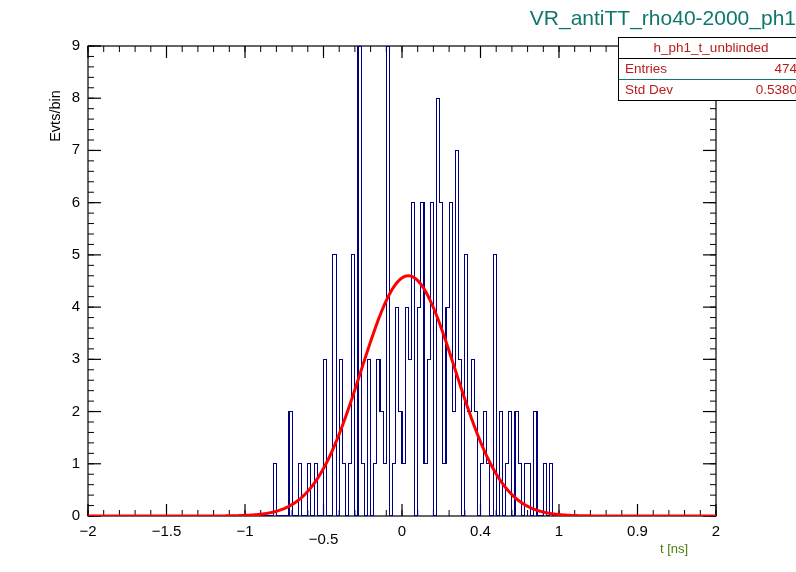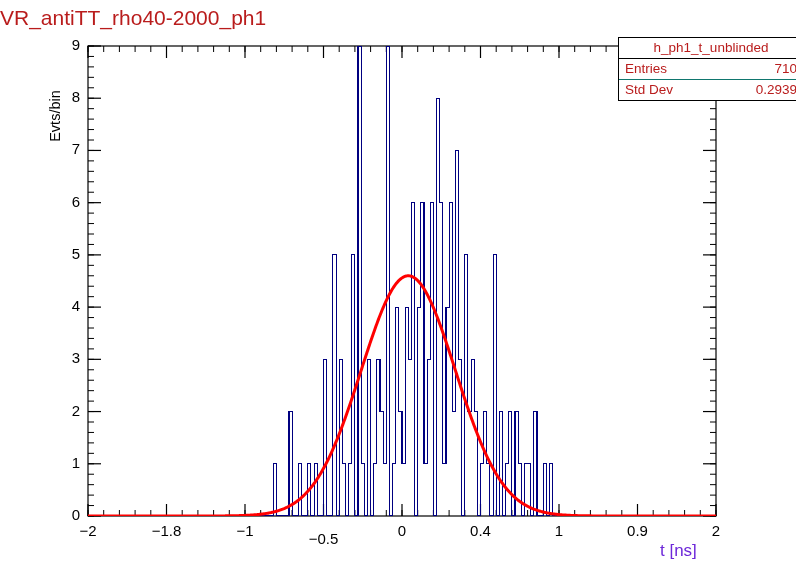--- a/index.html
+++ b/index.html
@@ -13,23 +13,23 @@
     height: 572px;
     background: #ffffff;
     font-family: "Liberation Sans", sans-serif;
     overflow: hidden;
   }
   #plot-title {
     position: absolute;
     left: 0;
     top: 6px;
     width: 796px;
-    text-align: left;
+    text-align: right;
     font-size: 21px;
-    color: #b91c1c;
+    color: #0f766e;
     letter-spacing: 0px;
   }
   #canvas-svg {
     position: absolute;
     left: 0;
     top: 0;
   }
   
   #stats-box {
     position: absolute;
@@ -67,22 +67,22 @@
     text-align: center;
     font-size: 14.5px;
     color: #000000;
     transform: rotate(-90deg);
     transform-origin: center center;
   }
   #x-axis-title {
     position: absolute;
     left: 660px;
     top: 541px;
-    font-size: 17px;
-    color: #6d28d9;
+    font-size: 13px;
+    color: #4d7c0f;
   }
   .tick-label {
     position: absolute;
     font-size: 15px;
     color: #000000;
     white-space: nowrap;
   }
   .ylab { text-align: right; }
   .xlab { text-align: center; }
 </style>
@@ -318,41 +318,41 @@
       <path d="M88.00,516.00 L88.70,516.00 L89.40,516.00 L90.09,516.00 L90.79,516.00 L91.49,516.00 L92.19,516.00 L92.88,516.00 L93.58,516.00 L94.28,516.00 L94.98,516.00 L95.68,516.00 L96.37,516.00 L97.07,516.00 L97.77,516.00 L98.47,516.00 L99.16,516.00 L99.86,516.00 L100.56,516.00 L101.26,516.00 L101.96,516.00 L102.65,516.00 L103.35,516.00 L104.05,516.00 L104.75,516.00 L105.44,516.00 L106.14,516.00 L106.84,516.00 L107.54,516.00 L108.24,516.00 L108.93,516.00 L109.63,516.00 L110.33,516.00 L111.03,516.00 L111.72,516.00 L112.42,516.00 L113.12,516.00 L113.82,516.00 L114.52,516.00 L115.21,516.00 L115.91,516.00 L116.61,516.00 L117.31,516.00 L118.00,516.00 L118.70,516.00 L119.40,516.00 L120.10,516.00 L120.80,516.00 L121.49,516.00 L122.19,516.00 L122.89,516.00 L123.59,516.00 L124.28,516.00 L124.98,516.00 L125.68,516.00 L126.38,516.00 L127.08,516.00 L127.77,516.00 L128.47,516.00 L129.17,516.00 L129.87,516.00 L130.56,516.00 L131.26,516.00 L131.96,516.00 L132.66,516.00 L133.36,516.00 L134.05,516.00 L134.75,516.00 L135.45,516.00 L136.15,516.00 L136.84,516.00 L137.54,516.00 L138.24,516.00 L138.94,516.00 L139.64,516.00 L140.33,516.00 L141.03,516.00 L141.73,516.00 L142.43,516.00 L143.12,516.00 L143.82,516.00 L144.52,516.00 L145.22,516.00 L145.92,516.00 L146.61,516.00 L147.31,516.00 L148.01,516.00 L148.71,516.00 L149.40,516.00 L150.10,516.00 L150.80,516.00 L151.50,516.00 L152.20,516.00 L152.89,516.00 L153.59,516.00 L154.29,516.00 L154.99,516.00 L155.68,516.00 L156.38,516.00 L157.08,516.00 L157.78,516.00 L158.48,516.00 L159.17,516.00 L159.87,516.00 L160.57,516.00 L161.27,516.00 L161.96,516.00 L162.66,516.00 L163.36,516.00 L164.06,516.00 L164.76,516.00 L165.45,516.00 L166.15,516.00 L166.85,516.00 L167.55,516.00 L168.24,516.00 L168.94,516.00 L169.64,516.00 L170.34,516.00 L171.04,516.00 L171.73,516.00 L172.43,516.00 L173.13,516.00 L173.83,516.00 L174.52,516.00 L175.22,516.00 L175.92,516.00 L176.62,516.00 L177.32,516.00 L178.01,516.00 L178.71,516.00 L179.41,516.00 L180.11,516.00 L180.80,516.00 L181.50,516.00 L182.20,516.00 L182.90,516.00 L183.60,516.00 L184.29,516.00 L184.99,516.00 L185.69,516.00 L186.39,516.00 L187.08,516.00 L187.78,516.00 L188.48,516.00 L189.18,516.00 L189.88,515.99 L190.57,515.99 L191.27,515.99 L191.97,515.99 L192.67,515.99 L193.36,515.99 L194.06,515.99 L194.76,515.99 L195.46,515.99 L196.16,515.99 L196.85,515.99 L197.55,515.99 L198.25,515.99 L198.95,515.99 L199.64,515.99 L200.34,515.99 L201.04,515.98 L201.74,515.98 L202.44,515.98 L203.13,515.98 L203.83,515.98 L204.53,515.98 L205.23,515.98 L205.92,515.98 L206.62,515.97 L207.32,515.97 L208.02,515.97 L208.72,515.97 L209.41,515.97 L210.11,515.97 L210.81,515.96 L211.51,515.96 L212.20,515.96 L212.90,515.96 L213.60,515.95 L214.30,515.95 L215.00,515.95 L215.69,515.94 L216.39,515.94 L217.09,515.94 L217.79,515.93 L218.48,515.93 L219.18,515.92 L219.88,515.92 L220.58,515.91 L221.28,515.91 L221.97,515.90 L222.67,515.90 L223.37,515.89 L224.07,515.89 L224.76,515.88 L225.46,515.87 L226.16,515.86 L226.86,515.86 L227.56,515.85 L228.25,515.84 L228.95,515.83 L229.65,515.82 L230.35,515.81 L231.04,515.80 L231.74,515.79 L232.44,515.77 L233.14,515.76 L233.84,515.75 L234.53,515.73 L235.23,515.72 L235.93,515.70 L236.63,515.69 L237.32,515.67 L238.02,515.65 L238.72,515.63 L239.42,515.61 L240.12,515.59 L240.81,515.57 L241.51,515.54 L242.21,515.52 L242.91,515.49 L243.60,515.47 L244.30,515.44 L245.00,515.41 L245.70,515.38 L246.40,515.35 L247.09,515.31 L247.79,515.28 L248.49,515.24 L249.19,515.20 L249.88,515.16 L250.58,515.12 L251.28,515.07 L251.98,515.02 L252.68,514.98 L253.37,514.92 L254.07,514.87 L254.77,514.81 L255.47,514.76 L256.16,514.69 L256.86,514.63 L257.56,514.56 L258.26,514.49 L258.96,514.42 L259.65,514.35 L260.35,514.27 L261.05,514.19 L261.75,514.10 L262.44,514.01 L263.14,513.92 L263.84,513.82 L264.54,513.72 L265.24,513.61 L265.93,513.50 L266.63,513.39 L267.33,513.27 L268.03,513.15 L268.72,513.02 L269.42,512.89 L270.12,512.75 L270.82,512.60 L271.52,512.45 L272.21,512.30 L272.91,512.14 L273.61,511.97 L274.31,511.80 L275.00,511.62 L275.70,511.43 L276.40,511.23 L277.10,511.03 L277.80,510.82 L278.49,510.61 L279.19,510.38 L279.89,510.15 L280.59,509.91 L281.28,509.66 L281.98,509.40 L282.68,509.14 L283.38,508.86 L284.08,508.58 L284.77,508.28 L285.47,507.98 L286.17,507.66 L286.87,507.34 L287.56,507.00 L288.26,506.65 L288.96,506.29 L289.66,505.92 L290.36,505.54 L291.05,505.15 L291.75,504.74 L292.45,504.32 L293.15,503.89 L293.84,503.45 L294.54,502.99 L295.24,502.52 L295.94,502.03 L296.64,501.53 L297.33,501.01 L298.03,500.48 L298.73,499.94 L299.43,499.37 L300.12,498.80 L300.82,498.20 L301.52,497.59 L302.22,496.97 L302.92,496.32 L303.61,495.66 L304.31,494.98 L305.01,494.29 L305.71,493.57 L306.40,492.84 L307.10,492.09 L307.80,491.32 L308.50,490.53 L309.20,489.72 L309.89,488.89 L310.59,488.04 L311.29,487.17 L311.99,486.28 L312.68,485.37 L313.38,484.44 L314.08,483.49 L314.78,482.52 L315.48,481.52 L316.17,480.50 L316.87,479.46 L317.57,478.40 L318.27,477.32 L318.96,476.21 L319.66,475.08 L320.36,473.93 L321.06,472.75 L321.76,471.56 L322.45,470.34 L323.15,469.09 L323.85,467.82 L324.55,466.53 L325.24,465.22 L325.94,463.88 L326.64,462.52 L327.34,461.13 L328.04,459.72 L328.73,458.29 L329.43,456.84 L330.13,455.36 L330.83,453.86 L331.52,452.33 L332.22,450.78 L332.92,449.21 L333.62,447.61 L334.32,446.00 L335.01,444.36 L335.71,442.70 L336.41,441.01 L337.11,439.31 L337.80,437.58 L338.50,435.83 L339.20,434.06 L339.90,432.27 L340.60,430.46 L341.29,428.63 L341.99,426.77 L342.69,424.90 L343.39,423.02 L344.08,421.11 L344.78,419.18 L345.48,417.24 L346.18,415.28 L346.88,413.31 L347.57,411.32 L348.27,409.31 L348.97,407.29 L349.67,405.25 L350.36,403.21 L351.06,401.14 L351.76,399.07 L352.46,396.99 L353.16,394.89 L353.85,392.79 L354.55,390.67 L355.25,388.55 L355.95,386.42 L356.64,384.29 L357.34,382.14 L358.04,380.00 L358.74,377.85 L359.44,375.69 L360.13,373.54 L360.83,371.38 L361.53,369.22 L362.23,367.06 L362.92,364.90 L363.62,362.75 L364.32,360.60 L365.02,358.45 L365.72,356.31 L366.41,354.18 L367.11,352.05 L367.81,349.93 L368.51,347.82 L369.20,345.72 L369.90,343.64 L370.60,341.56 L371.30,339.50 L372.00,337.46 L372.69,335.43 L373.39,333.41 L374.09,331.42 L374.79,329.45 L375.48,327.49 L376.18,325.56 L376.88,323.65 L377.58,321.76 L378.28,319.89 L378.97,318.06 L379.67,316.24 L380.37,314.46 L381.07,312.71 L381.76,310.98 L382.46,309.29 L383.16,307.62 L383.86,305.99 L384.56,304.40 L385.25,302.84 L385.95,301.31 L386.65,299.82 L387.35,298.37 L388.04,296.96 L388.74,295.58 L389.44,294.25 L390.14,292.95 L390.84,291.70 L391.53,290.49 L392.23,289.33 L392.93,288.20 L393.63,287.13 L394.32,286.09 L395.02,285.11 L395.72,284.17 L396.42,283.28 L397.12,282.43 L397.81,281.64 L398.51,280.89 L399.21,280.19 L399.91,279.54 L400.60,278.95 L401.30,278.40 L402.00,277.90 L402.70,277.46 L403.40,277.07 L404.09,276.72 L404.79,276.44 L405.49,276.20 L406.19,276.01 L406.88,275.88 L407.58,275.80 L408.28,275.78 L408.98,275.80 L409.68,275.88 L410.37,276.01 L411.07,276.20 L411.77,276.44 L412.47,276.72 L413.16,277.07 L413.86,277.46 L414.56,277.90 L415.26,278.40 L415.96,278.95 L416.65,279.54 L417.35,280.19 L418.05,280.89 L418.75,281.64 L419.44,282.43 L420.14,283.28 L420.84,284.17 L421.54,285.11 L422.24,286.09 L422.93,287.13 L423.63,288.20 L424.33,289.33 L425.03,290.49 L425.72,291.70 L426.42,292.95 L427.12,294.25 L427.82,295.58 L428.52,296.96 L429.21,298.37 L429.91,299.82 L430.61,301.31 L431.31,302.84 L432.00,304.40 L432.70,305.99 L433.40,307.62 L434.10,309.29 L434.80,310.98 L435.49,312.71 L436.19,314.46 L436.89,316.24 L437.59,318.06 L438.28,319.89 L438.98,321.76 L439.68,323.65 L440.38,325.56 L441.08,327.49 L441.77,329.45 L442.47,331.42 L443.17,333.41 L443.87,335.43 L444.56,337.46 L445.26,339.50 L445.96,341.56 L446.66,343.64 L447.36,345.72 L448.05,347.82 L448.75,349.93 L449.45,352.05 L450.15,354.18 L450.84,356.31 L451.54,358.45 L452.24,360.60 L452.94,362.75 L453.64,364.90 L454.33,367.06 L455.03,369.22 L455.73,371.38 L456.43,373.54 L457.12,375.69 L457.82,377.85 L458.52,380.00 L459.22,382.14 L459.92,384.29 L460.61,386.42 L461.31,388.55 L462.01,390.67 L462.71,392.79 L463.40,394.89 L464.10,396.99 L464.80,399.07 L465.50,401.14 L466.20,403.21 L466.89,405.25 L467.59,407.29 L468.29,409.31 L468.99,411.32 L469.68,413.31 L470.38,415.28 L471.08,417.24 L471.78,419.18 L472.48,421.11 L473.17,423.02 L473.87,424.90 L474.57,426.77 L475.27,428.63 L475.96,430.46 L476.66,432.27 L477.36,434.06 L478.06,435.83 L478.76,437.58 L479.45,439.31 L480.15,441.01 L480.85,442.70 L481.55,444.36 L482.24,446.00 L482.94,447.61 L483.64,449.21 L484.34,450.78 L485.04,452.33 L485.73,453.86 L486.43,455.36 L487.13,456.84 L487.83,458.29 L488.52,459.72 L489.22,461.13 L489.92,462.52 L490.62,463.88 L491.32,465.22 L492.01,466.53 L492.71,467.82 L493.41,469.09 L494.11,470.34 L494.80,471.56 L495.50,472.75 L496.20,473.93 L496.90,475.08 L497.60,476.21 L498.29,477.32 L498.99,478.40 L499.69,479.46 L500.39,480.50 L501.08,481.52 L501.78,482.52 L502.48,483.49 L503.18,484.44 L503.88,485.37 L504.57,486.28 L505.27,487.17 L505.97,488.04 L506.67,488.89 L507.36,489.72 L508.06,490.53 L508.76,491.32 L509.46,492.09 L510.16,492.84 L510.85,493.57 L511.55,494.29 L512.25,494.98 L512.95,495.66 L513.64,496.32 L514.34,496.97 L515.04,497.59 L515.74,498.20 L516.44,498.80 L517.13,499.37 L517.83,499.94 L518.53,500.48 L519.23,501.01 L519.92,501.53 L520.62,502.03 L521.32,502.52 L522.02,502.99 L522.72,503.45 L523.41,503.89 L524.11,504.32 L524.81,504.74 L525.51,505.15 L526.20,505.54 L526.90,505.92 L527.60,506.29 L528.30,506.65 L529.00,507.00 L529.69,507.34 L530.39,507.66 L531.09,507.98 L531.79,508.28 L532.48,508.58 L533.18,508.86 L533.88,509.14 L534.58,509.40 L535.28,509.66 L535.97,509.91 L536.67,510.15 L537.37,510.38 L538.07,510.61 L538.76,510.82 L539.46,511.03 L540.16,511.23 L540.86,511.43 L541.56,511.62 L542.25,511.80 L542.95,511.97 L543.65,512.14 L544.35,512.30 L545.04,512.45 L545.74,512.60 L546.44,512.75 L547.14,512.89 L547.84,513.02 L548.53,513.15 L549.23,513.27 L549.93,513.39 L550.63,513.50 L551.32,513.61 L552.02,513.72 L552.72,513.82 L553.42,513.92 L554.12,514.01 L554.81,514.10 L555.51,514.19 L556.21,514.27 L556.91,514.35 L557.60,514.42 L558.30,514.49 L559.00,514.56 L559.70,514.63 L560.40,514.69 L561.09,514.76 L561.79,514.81 L562.49,514.87 L563.19,514.92 L563.88,514.98 L564.58,515.02 L565.28,515.07 L565.98,515.12 L566.68,515.16 L567.37,515.20 L568.07,515.24 L568.77,515.28 L569.47,515.31 L570.16,515.35 L570.86,515.38 L571.56,515.41 L572.26,515.44 L572.96,515.47 L573.65,515.49 L574.35,515.52 L575.05,515.54 L575.75,515.57 L576.44,515.59 L577.14,515.61 L577.84,515.63 L578.54,515.65 L579.24,515.67 L579.93,515.69 L580.63,515.70 L581.33,515.72 L582.03,515.73 L582.72,515.75 L583.42,515.76 L584.12,515.77 L584.82,515.79 L585.52,515.80 L586.21,515.81 L586.91,515.82 L587.61,515.83 L588.31,515.84 L589.00,515.85 L589.70,515.86 L590.40,515.86 L591.10,515.87 L591.80,515.88 L592.49,515.89 L593.19,515.89 L593.89,515.90 L594.59,515.90 L595.28,515.91 L595.98,515.91 L596.68,515.92 L597.38,515.92 L598.08,515.93 L598.77,515.93 L599.47,515.94 L600.17,515.94 L600.87,515.94 L601.56,515.95 L602.26,515.95 L602.96,515.95 L603.66,515.96 L604.36,515.96 L605.05,515.96 L605.75,515.96 L606.45,515.97 L607.15,515.97 L607.84,515.97 L608.54,515.97 L609.24,515.97 L609.94,515.97 L610.64,515.98 L611.33,515.98 L612.03,515.98 L612.73,515.98 L613.43,515.98 L614.12,515.98 L614.82,515.98 L615.52,515.98 L616.22,515.99 L616.92,515.99 L617.61,515.99 L618.31,515.99 L619.01,515.99 L619.71,515.99 L620.40,515.99 L621.10,515.99 L621.80,515.99 L622.50,515.99 L623.20,515.99 L623.89,515.99 L624.59,515.99 L625.29,515.99 L625.99,515.99 L626.68,515.99 L627.38,516.00 L628.08,516.00 L628.78,516.00 L629.48,516.00 L630.17,516.00 L630.87,516.00 L631.57,516.00 L632.27,516.00 L632.96,516.00 L633.66,516.00 L634.36,516.00 L635.06,516.00 L635.76,516.00 L636.45,516.00 L637.15,516.00 L637.85,516.00 L638.55,516.00 L639.24,516.00 L639.94,516.00 L640.64,516.00 L641.34,516.00 L642.04,516.00 L642.73,516.00 L643.43,516.00 L644.13,516.00 L644.83,516.00 L645.52,516.00 L646.22,516.00 L646.92,516.00 L647.62,516.00 L648.32,516.00 L649.01,516.00 L649.71,516.00 L650.41,516.00 L651.11,516.00 L651.80,516.00 L652.50,516.00 L653.20,516.00 L653.90,516.00 L654.60,516.00 L655.29,516.00 L655.99,516.00 L656.69,516.00 L657.39,516.00 L658.08,516.00 L658.78,516.00 L659.48,516.00 L660.18,516.00 L660.88,516.00 L661.57,516.00 L662.27,516.00 L662.97,516.00 L663.67,516.00 L664.36,516.00 L665.06,516.00 L665.76,516.00 L666.46,516.00 L667.16,516.00 L667.85,516.00 L668.55,516.00 L669.25,516.00 L669.95,516.00 L670.64,516.00 L671.34,516.00 L672.04,516.00 L672.74,516.00 L673.44,516.00 L674.13,516.00 L674.83,516.00 L675.53,516.00 L676.23,516.00 L676.92,516.00 L677.62,516.00 L678.32,516.00 L679.02,516.00 L679.72,516.00 L680.41,516.00 L681.11,516.00 L681.81,516.00 L682.51,516.00 L683.20,516.00 L683.90,516.00 L684.60,516.00 L685.30,516.00 L686.00,516.00 L686.69,516.00 L687.39,516.00 L688.09,516.00 L688.79,516.00 L689.48,516.00 L690.18,516.00 L690.88,516.00 L691.58,516.00 L692.28,516.00 L692.97,516.00 L693.67,516.00 L694.37,516.00 L695.07,516.00 L695.76,516.00 L696.46,516.00 L697.16,516.00 L697.86,516.00 L698.56,516.00 L699.25,516.00 L699.95,516.00 L700.65,516.00 L701.35,516.00 L702.04,516.00 L702.74,516.00 L703.44,516.00 L704.14,516.00 L704.84,516.00 L705.53,516.00 L706.23,516.00 L706.93,516.00 L707.63,516.00 L708.32,516.00 L709.02,516.00 L709.72,516.00 L710.42,516.00 L711.12,516.00 L711.81,516.00 L712.51,516.00 L713.21,516.00 L713.91,516.00 L714.60,516.00 L715.30,516.00 L716.00,516.00 " fill="none" stroke="#FF0000" stroke-width="3" stroke-linejoin="round" stroke-linecap="round" clip-path="url(#frameClip)"></path>
     </svg>
 
   <div id="y-axis-title">Evts/bin</div>
   <div id="x-axis-title">t [ns]</div>
 
   <div id="stats-box">
     <div id="stats-title">h_ph1_t_unblinded</div>
     <div class="stats-row">
       <span class="stats-key">Entries</span>
-      <span class="stats-val">710</span>
+      <span class="stats-val">474</span>
     </div>
     <div class="stats-row">
       <span class="stats-key">Std Dev</span>
-      <span class="stats-val">0.2939</span>
+      <span class="stats-val">0.5380</span>
     </div>
   </div>
 
   <div id="tick-layer">
       <div class="tick-label ylab" style="left: 36px; top: 506px; width: 44px;">0</div>
       <div class="tick-label ylab" style="left: 36px; top: 453.778px; width: 44px;">1</div>
       <div class="tick-label ylab" style="left: 36px; top: 401.556px; width: 44px;">2</div>
       <div class="tick-label ylab" style="left: 36px; top: 349.333px; width: 44px;">3</div>
       <div class="tick-label ylab" style="left: 36px; top: 297.111px; width: 44px;">4</div>
       <div class="tick-label ylab" style="left: 36px; top: 244.889px; width: 44px;">5</div>
       <div class="tick-label ylab" style="left: 36px; top: 192.667px; width: 44px;">6</div>
       <div class="tick-label ylab" style="left: 36px; top: 140.444px; width: 44px;">7</div>
       <div class="tick-label ylab" style="left: 36px; top: 88.2222px; width: 44px;">8</div>
       <div class="tick-label ylab" style="left: 36px; top: 36px; width: 44px;">9</div>
       <div class="tick-label xlab" style="left: 58px; top: 522px; width: 60px;">−2</div>
-      <div class="tick-label xlab" style="left: 136.5px; top: 522px; width: 60px;">−1.8</div>
+      <div class="tick-label xlab" style="left: 136.5px; top: 522px; width: 60px;">−1.5</div>
       <div class="tick-label xlab" style="left: 215px; top: 522px; width: 60px;">−1</div>
       <div class="tick-label xlab" style="left: 293.5px; top: 530px; width: 60px;">−0.5</div>
       <div class="tick-label xlab" style="left: 372px; top: 522px; width: 60px;">0</div>
       <div class="tick-label xlab" style="left: 450.5px; top: 522px; width: 60px;">0.4</div>
       <div class="tick-label xlab" style="left: 529px; top: 522px; width: 60px;">1</div>
       <div class="tick-label xlab" style="left: 607.5px; top: 522px; width: 60px;">0.9</div>
       <div class="tick-label xlab" style="left: 686px; top: 522px; width: 60px;">2</div>
     </div>
 
 </div>

